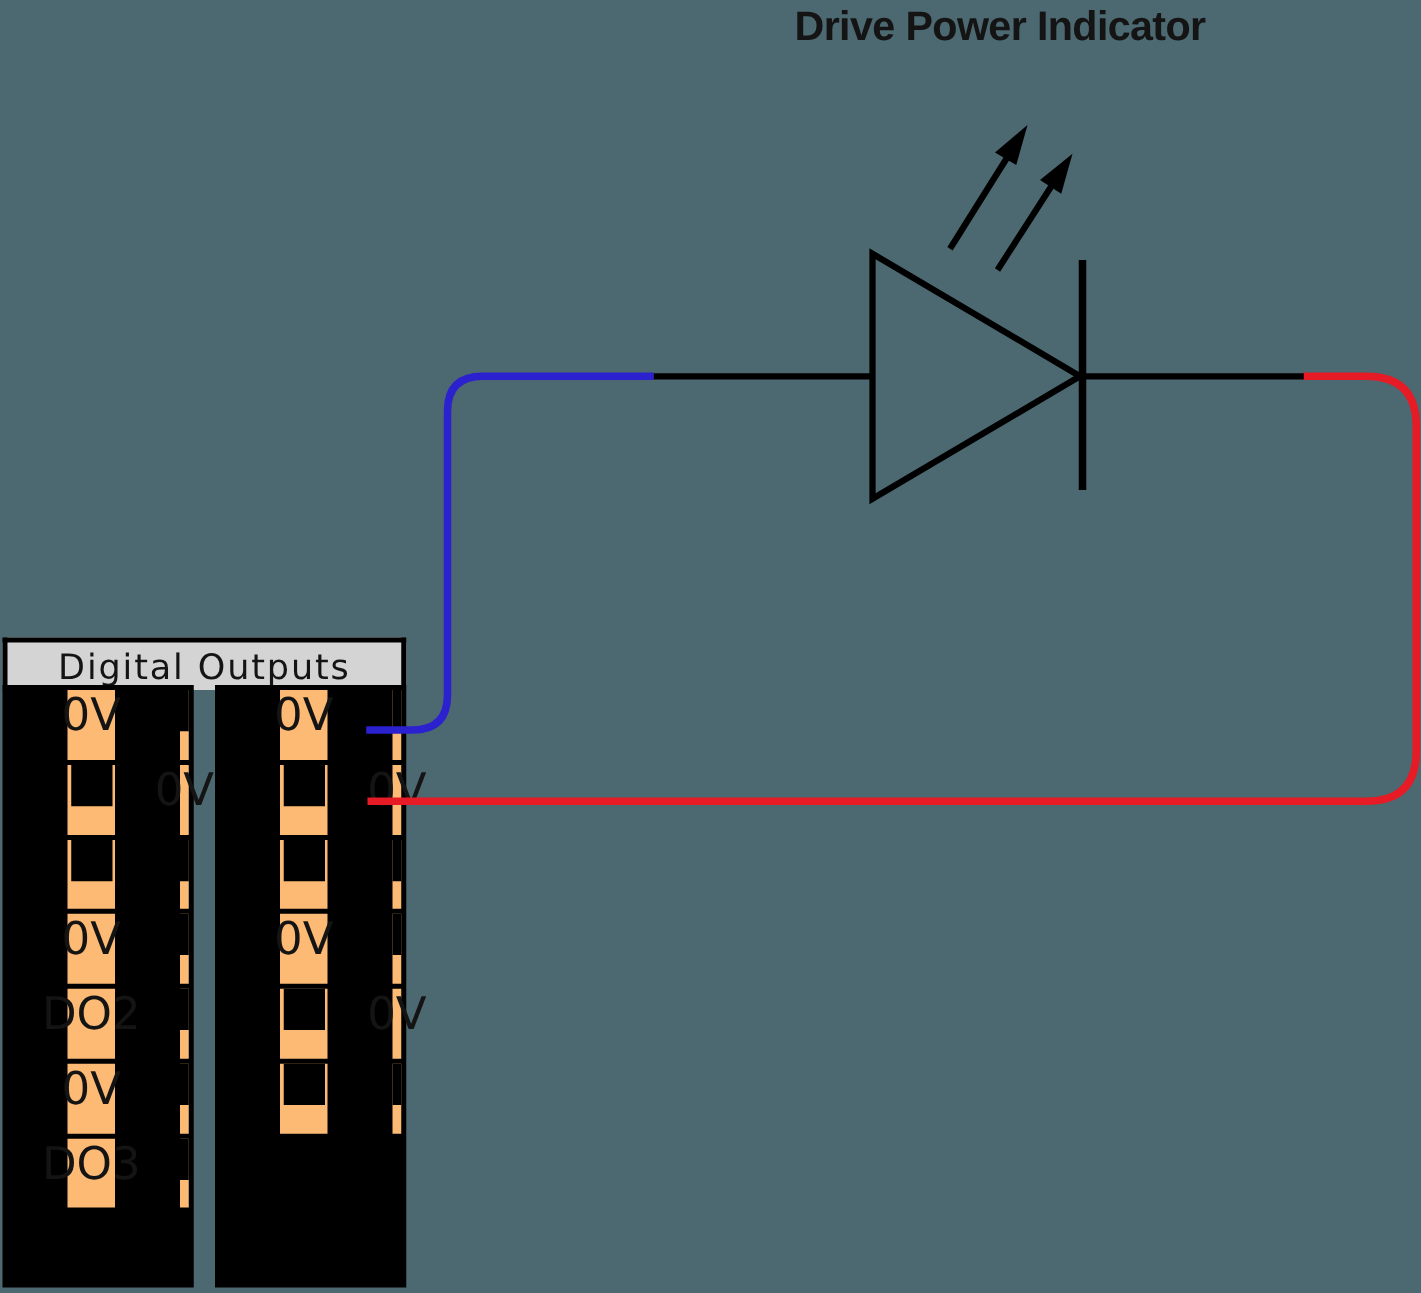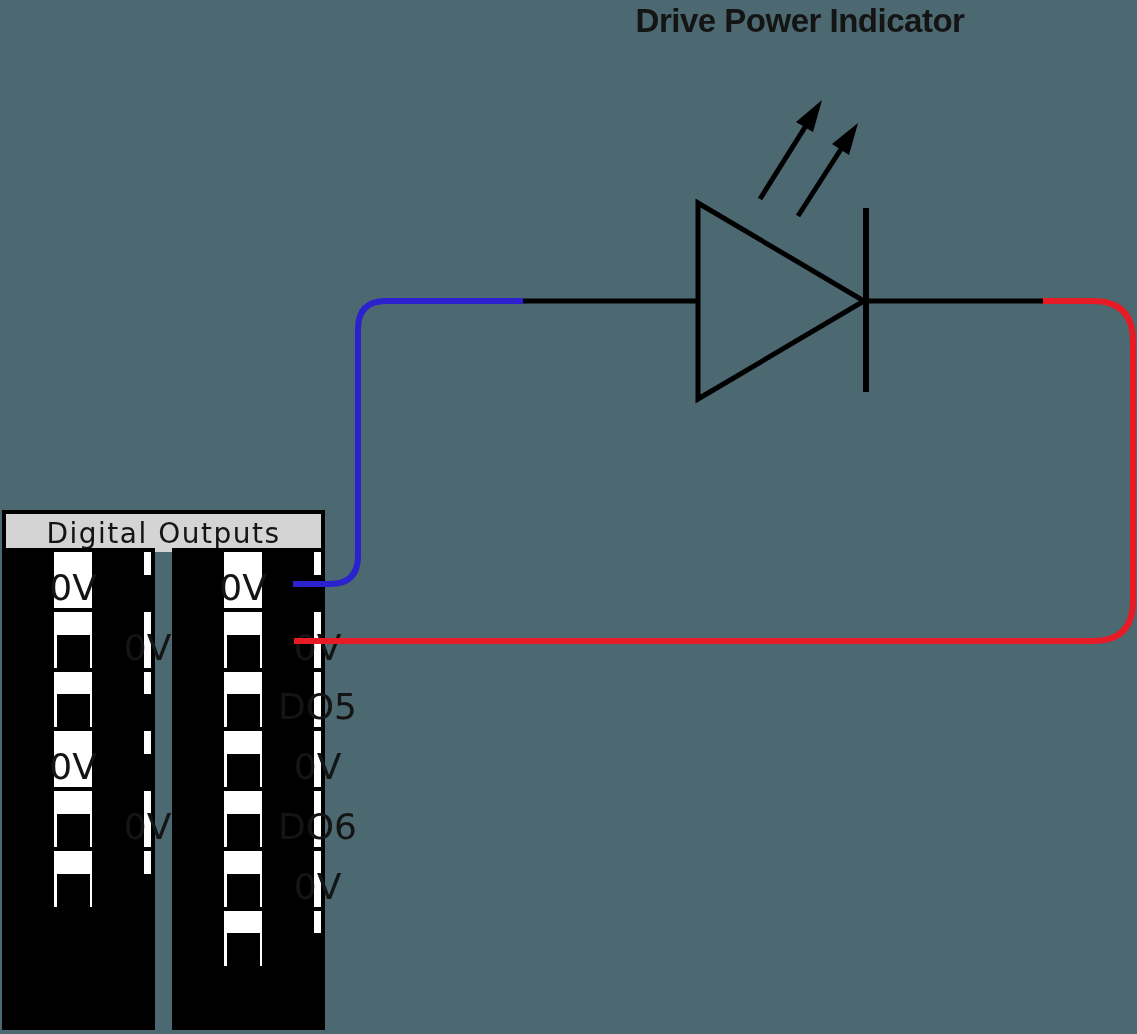--- a/index.html
+++ b/index.html
@@ -31,21 +31,21 @@
     font-size:28px;letter-spacing:1.5px;text-align:right;
   }
   .tb-col{
     position:absolute;top:548px;height:482px;box-sizing:border-box;
     display:grid;grid-template-columns:86px 55px;grid-auto-rows:55.75px;
     gap:4px;padding:4px;background:#000;width:153px;
   }
   .tb-col-left{left:2px;}
   .tb-col-right{left:172px;}
   .tcell{
-    background:#ffffff;display:flex;align-items:flex-end;justify-content:center;margin-left:48px;
+    background:#fdba74;display:flex;align-items:flex-start;justify-content:center;margin-left:48px;
   }
   .tlabel{font-size:36px;color:#141414;letter-spacing:0px;}
   .tsq{width:33px;height:33px;background:#000;}
 </style>
 </head>
 <body>
 
 <div class="stage">
 
   <div class="diagram-title">Drive Power Indicator</div>
@@ -71,27 +71,33 @@
     <div class="tcell">
         <div class="tsq"></div>
       </div>
     <div class="tcell">
         <span class="tlabel">0V</span>
       </div>
     <div class="tcell">
         <div class="tsq"></div>
       </div>
     <div class="tcell">
+        <span class="tlabel">DO2</span>
+      </div>
+    <div class="tcell">
         <div class="tsq"></div>
       </div>
     <div class="tcell">
         <span class="tlabel">0V</span>
       </div>
     <div class="tcell">
         <div class="tsq"></div>
+      </div>
+    <div class="tcell">
+        <span class="tlabel">DO3</span>
       </div>
     <div class="tcell">
         <div class="tsq"></div>
       </div>
   </div>
 
   <div class="tb-col tb-col-right">
     <div class="tcell">
         <span class="tlabel">0V</span>
       </div>
@@ -101,33 +107,27 @@
     <div class="tcell">
         <div class="tsq"></div>
       </div>
     <div class="tcell">
         <span class="tlabel">0V</span>
       </div>
     <div class="tcell">
         <div class="tsq"></div>
       </div>
     <div class="tcell">
-        <span class="tlabel">DO5</span>
-      </div>
-    <div class="tcell">
         <div class="tsq"></div>
       </div>
     <div class="tcell">
         <span class="tlabel">0V</span>
       </div>
     <div class="tcell">
         <div class="tsq"></div>
-      </div>
-    <div class="tcell">
-        <span class="tlabel">DO6</span>
       </div>
     <div class="tcell">
         <div class="tsq"></div>
       </div>
     <div class="tcell">
         <span class="tlabel">0V</span>
       </div>
     <div class="tcell">
         <div class="tsq"></div>
       </div>

